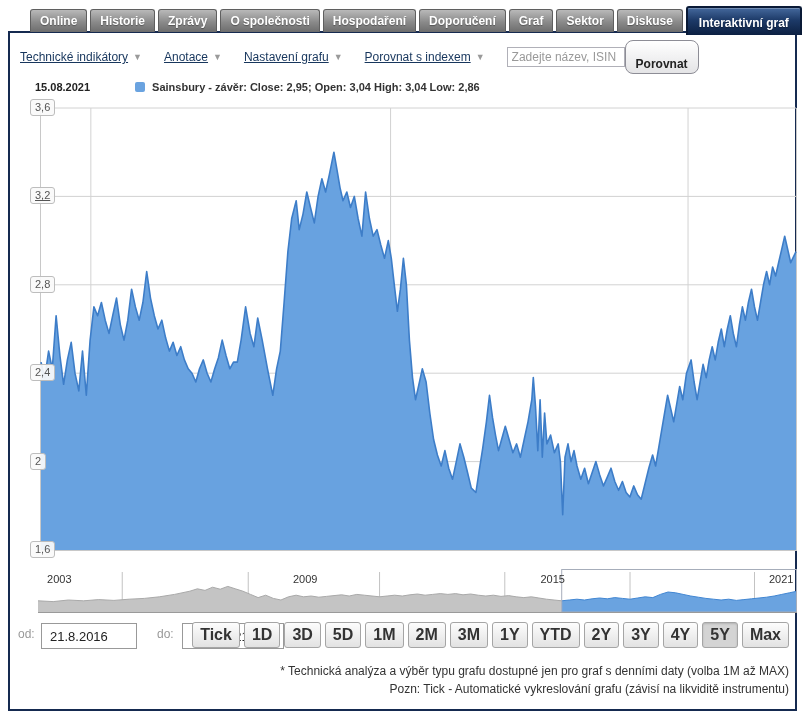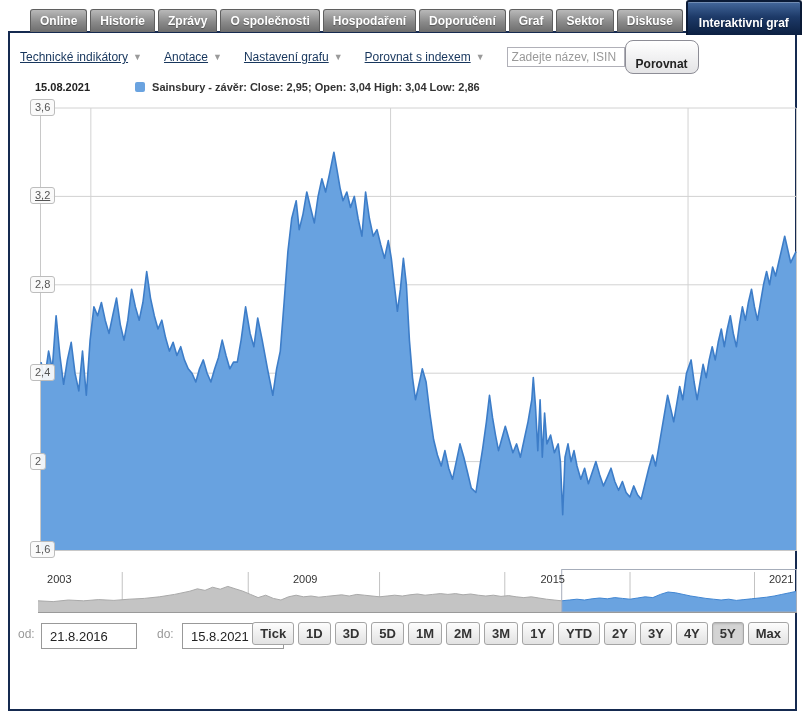--- a/index.html
+++ b/index.html
@@ -6,21 +6,21 @@
   body{width:806px;height:713px;overflow:hidden;font-family:"Liberation Sans",sans-serif;}
   .screen{position:relative;width:806px;height:503px;background:#fff;}
 
   
   .tabs{position:absolute;top:4px;left:30px;height:28px;display:flex;align-items:flex-end;z-index:5;}
   .tab{display:inline-block;padding:4px 9px 4px;margin-right:3px;font-size:12px;font-weight:bold;color:#fff;
        background:linear-gradient(180deg,#b9b9b9,#8a8a8a 55%,#6d6d6d);
        border:1px solid #5f5f5f;border-bottom:none;border-radius:3px 3px 0 0;
        text-shadow:0 1px 1px rgba(0,0,0,.35);white-space:nowrap;cursor:pointer;}
   .tab.active{background:linear-gradient(180deg,#44689c 0%,#1d3a68 45%,#0c2042 100%);
-       border:2px solid #0a1a36;border-bottom:none;padding:14px 11px 5px;margin-bottom:-3px;
+       border:2px solid #0a1a36;border-bottom:none;padding:8px 11px 5px;margin-bottom:-3px;
        box-shadow:inset 0 1px 0 rgba(255,255,255,.25);}
 
   
   .content-box{position:absolute;left:8px;top:31px;width:789px;height:680px;border:2px solid #152a50;
        background:#fff;box-sizing:border-box;z-index:1;}
 
   
   .toolbar{position:absolute;left:10px;top:11px;height:26px;display:flex;align-items:center;}
   .menu{display:flex;align-items:center;margin-right:22px;cursor:pointer;}
   .menu a{font-size:12px;color:#17365d;text-decoration:underline;}
@@ -45,21 +45,21 @@
 
   
   .nav-wrap{position:absolute;left:28px;top:536px;width:759px;height:44px;}
 
   
   .controls{position:absolute;left:0;top:588px;width:785px;height:26px;}
   .ctl-label{position:absolute;top:6px;font-size:12px;color:#999;}
   .date-input{position:absolute;top:2px;height:22px;border:1px solid #999;font-size:13px;color:#222;
        padding:12px 8px;box-sizing:border-box;font-family:"Liberation Sans",sans-serif;}
   .range-buttons{position:absolute;right:6px;top:1px;display:flex;}
-  .rbtn{margin-left:4px;padding:3px 7px;font-size:13px;font-weight:bold;color:#333;
+  .rbtn{margin-left:4px;padding:3px 7px;font-size:16px;font-weight:bold;color:#333;
        background:linear-gradient(180deg,#fdfdfd,#e2e2e2);border:1px solid #a5a5a5;border-radius:3px;
        cursor:pointer;white-space:nowrap;}
   .rbtn.active{background:#d4d4d4;box-shadow:inset 0 1px 2px rgba(0,0,0,.15);}
 
   
   .footnotes{position:absolute;right:6px;top:629px;text-align:right;font-size:12px;color:#333;line-height:18px;}
 </style>
 </head>
 <body>
 
@@ -181,15 +181,19 @@
           <span class="rbtn">1Y</span>
           <span class="rbtn">YTD</span>
           <span class="rbtn">2Y</span>
           <span class="rbtn">3Y</span>
           <span class="rbtn">4Y</span>
           <span class="rbtn active">5Y</span>
           <span class="rbtn">Max</span>
         </span>
     </div>
 
+    <div class="footnotes">
+      <div>* Technická analýza a výběr typu grafu dostupné jen pro graf s denními daty (volba 1M až MAX)</div>
+      <div>Pozn: Tick - Automatické vykreslování grafu (závisí na likviditě instrumentu)</div>
+    </div>
 
   </div>
 </div>
 
 </body></html>

